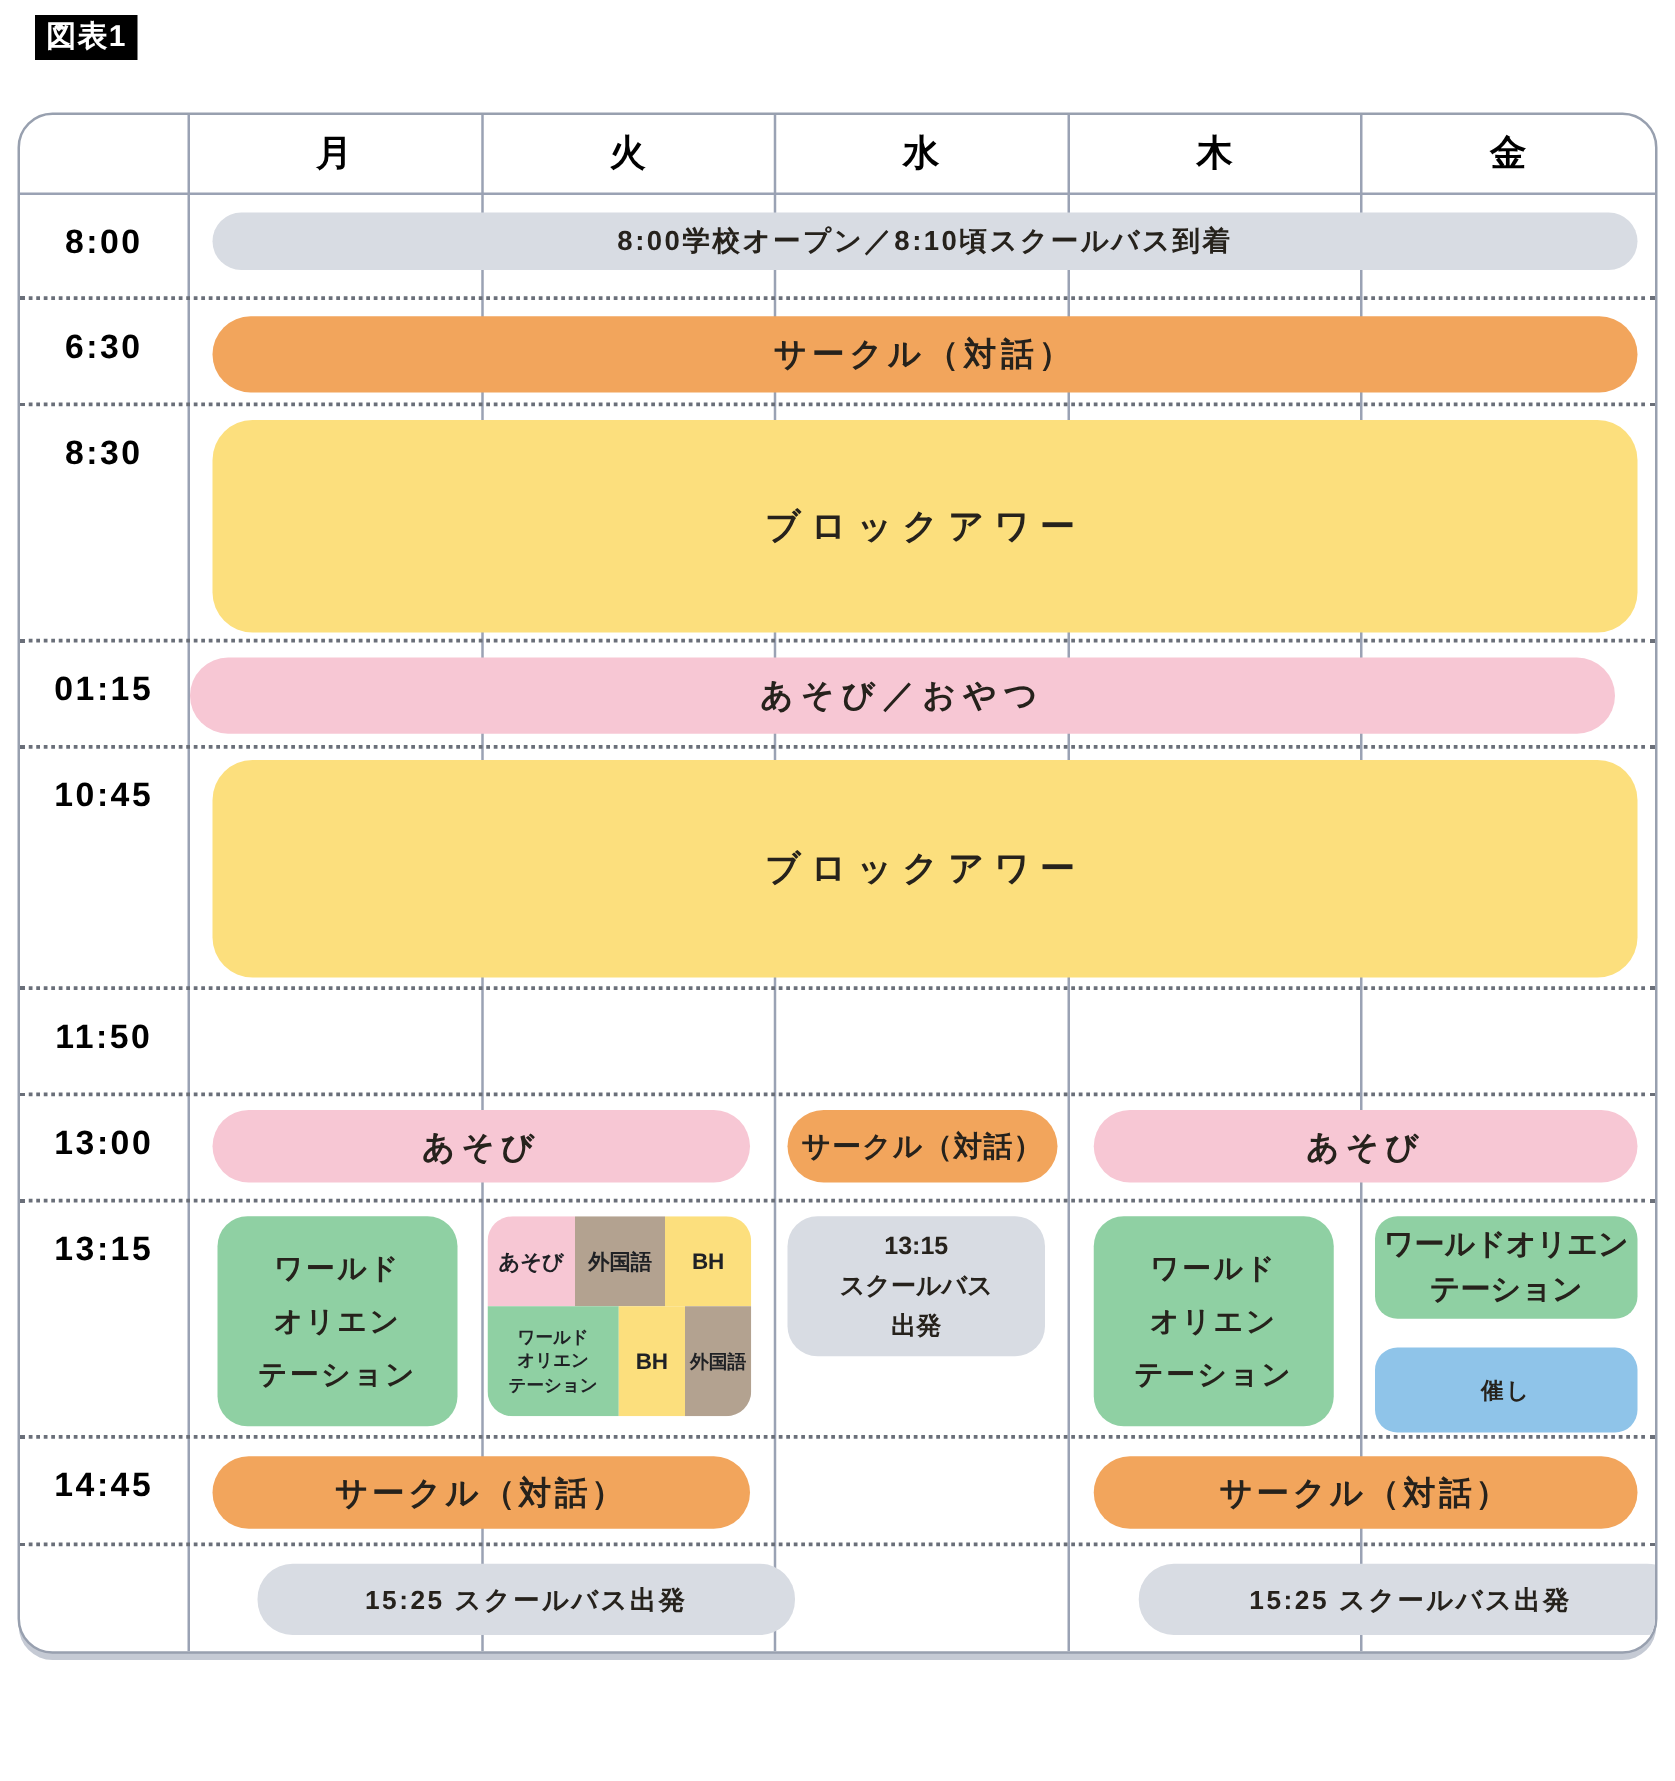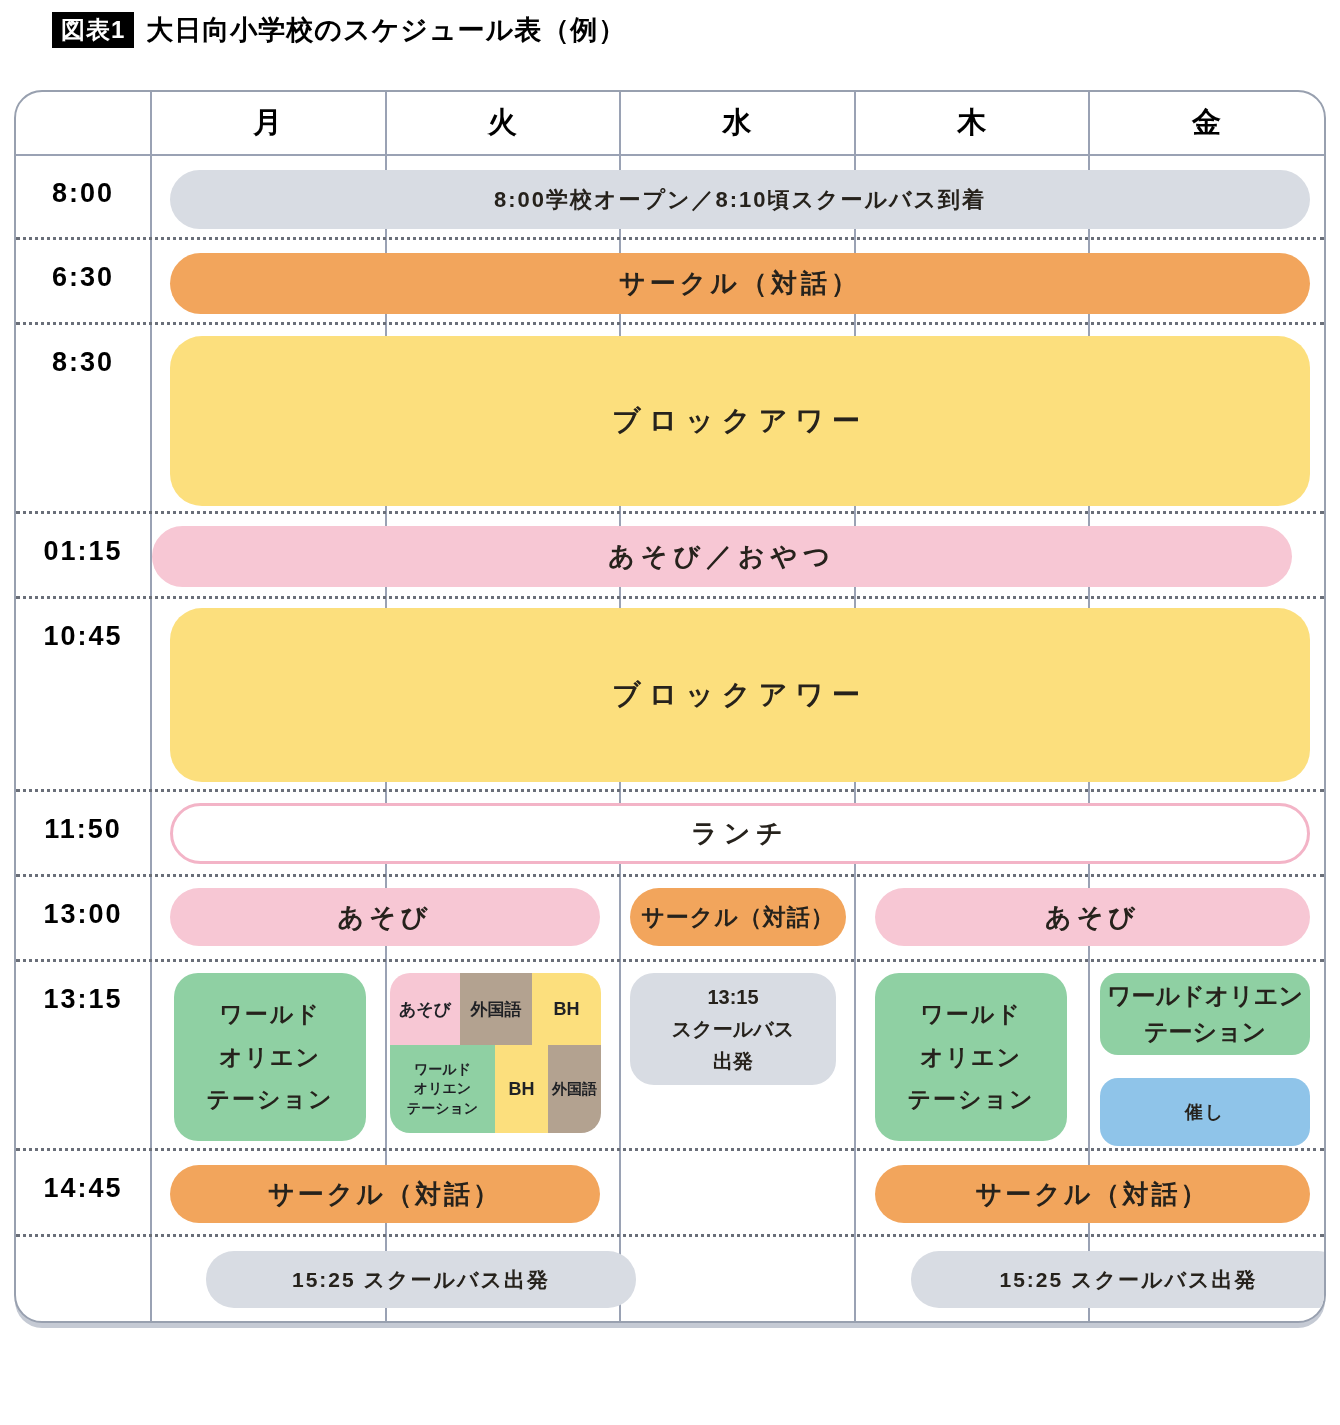--- a/index.html
+++ b/index.html
@@ -7,21 +7,21 @@
     --green:#8fd0a3; --blue:#8fc4e9; --taupe:#b3a290; --lunch-border:#f3b4c7;
     --grid:#9aa2b4; --dot:#6a6f79; --border:#98a0af; --text:#1f2125;
   }
   *{margin:0;padding:0;box-sizing:border-box;}
   html,body{background:#fff;}
   body{
     width:1340px;height:1425px;position:relative;
     font-family:"Liberation Sans",sans-serif;color:var(--text);
     font-weight:bold;
   }
-  .caption{position:absolute;left:28px;top:12px;display:flex;align-items:center;gap:12px;margin-left:24px;}
+  .caption{position:absolute;left:28px;top:12px;display:flex;align-items:center;}
   .badge{background:#000;color:#fff;font-size:24px;padding:4px 9px;line-height:1.15;letter-spacing:1px;}
   .cap-title{font-size:27px;color:#000;letter-spacing:1px;}
 
   .tbl{
     position:absolute;left:14px;top:90px;width:1312px;height:1233px;
     border:2px solid var(--border);border-radius:28px;background:#fff;
     overflow:hidden;box-shadow:0 6px 0 -1px #c5cad4;
   }
   .vline{position:absolute;top:0;bottom:0;width:2px;background:var(--grid);}
 
@@ -49,42 +49,41 @@
   .comp{position:absolute;display:flex;flex-direction:column;border-radius:20px;overflow:hidden;}
   .comp-row{display:flex;width:100%;}
   .comp-cell{display:flex;align-items:center;justify-content:center;text-align:center;
     white-space:pre-line;font-size:17px;letter-spacing:0;}
 </style>
 </head>
 <body>
 
 <div class="caption">
   <span class="badge">図表1</span>
-  <span class="cap-title">大日向小学校のスケジュール表（例）</span>
 </div>
 
 <div class="tbl">
   <div class="vline" style="left:134px"></div>
   <div class="vline" style="left:369px"></div>
   <div class="vline" style="left:603px"></div>
   <div class="vline" style="left:838px"></div>
   <div class="vline" style="left:1072px"></div>
 
   <div class="row hdr">
     <div class="spacer"></div>
     <div class="daycell">月</div>
     <div class="daycell">火</div>
     <div class="daycell">水</div>
     <div class="daycell">木</div>
     <div class="daycell">金</div>
   </div>
 
   <div class="row r" style="height:84px">
     <div class="time">8:00</div>
-    <div class="pill c-gray" style="left:154px;top:14px;width:1140px;height:59px;border-radius:30px;font-size:22px;letter-spacing:2px">8:00学校オープン／8:10頃スクールバス到着</div>
+    <div class="pill c-gray" style="left:154px;top:14px;width:1140px;height:46px;border-radius:30px;font-size:22px;letter-spacing:2px">8:00学校オープン／8:10頃スクールバス到着</div>
   </div>
 
   <div class="row r" style="height:85px">
     <div class="time">6:30</div>
     <div class="pill c-orange" style="left:154px;top:13px;width:1140px;height:61px;border-radius:31px;font-size:26px;letter-spacing:4px">サークル（対話）</div>
   </div>
 
   <div class="row r" style="height:189px">
     <div class="time">8:30</div>
     <div class="pill c-yellow" style="left:154px;top:11px;width:1140px;height:170px;border-radius:32px;font-size:28px;letter-spacing:8px">ブロックアワー</div>
@@ -95,21 +94,20 @@
     <div class="pill c-pink" style="left:136px;top:12px;width:1140px;height:61px;border-radius:31px;font-size:26px;letter-spacing:6px">あそび／おやつ</div>
   </div>
 
   <div class="row r" style="height:193px">
     <div class="time">10:45</div>
     <div class="pill c-yellow" style="left:154px;top:9px;width:1140px;height:174px;border-radius:32px;font-size:28px;letter-spacing:8px">ブロックアワー</div>
   </div>
 
   <div class="row r" style="height:85px">
     <div class="time">11:50</div>
-    <div class="pill lunch" style="left:154px;top:11px;width:1140px;height:61px;border-radius:31px;font-size:26px;letter-spacing:6px">ランチ</div>
   </div>
 
   <div class="row r" style="height:85px">
     <div class="time">13:00</div>
     <div class="pill c-pink" style="left:154px;top:11px;width:430px;height:58px;border-radius:29px;font-size:26px;letter-spacing:5px">あそび</div>
     <div class="pill c-orange" style="left:614px;top:11px;width:216px;height:58px;border-radius:29px;font-size:23px;letter-spacing:1px">サークル（対話）</div>
     <div class="pill c-pink" style="left:859px;top:11px;width:435px;height:58px;border-radius:29px;font-size:26px;letter-spacing:5px">あそび</div>
   </div>
 
   <div class="row r" style="height:189px">

